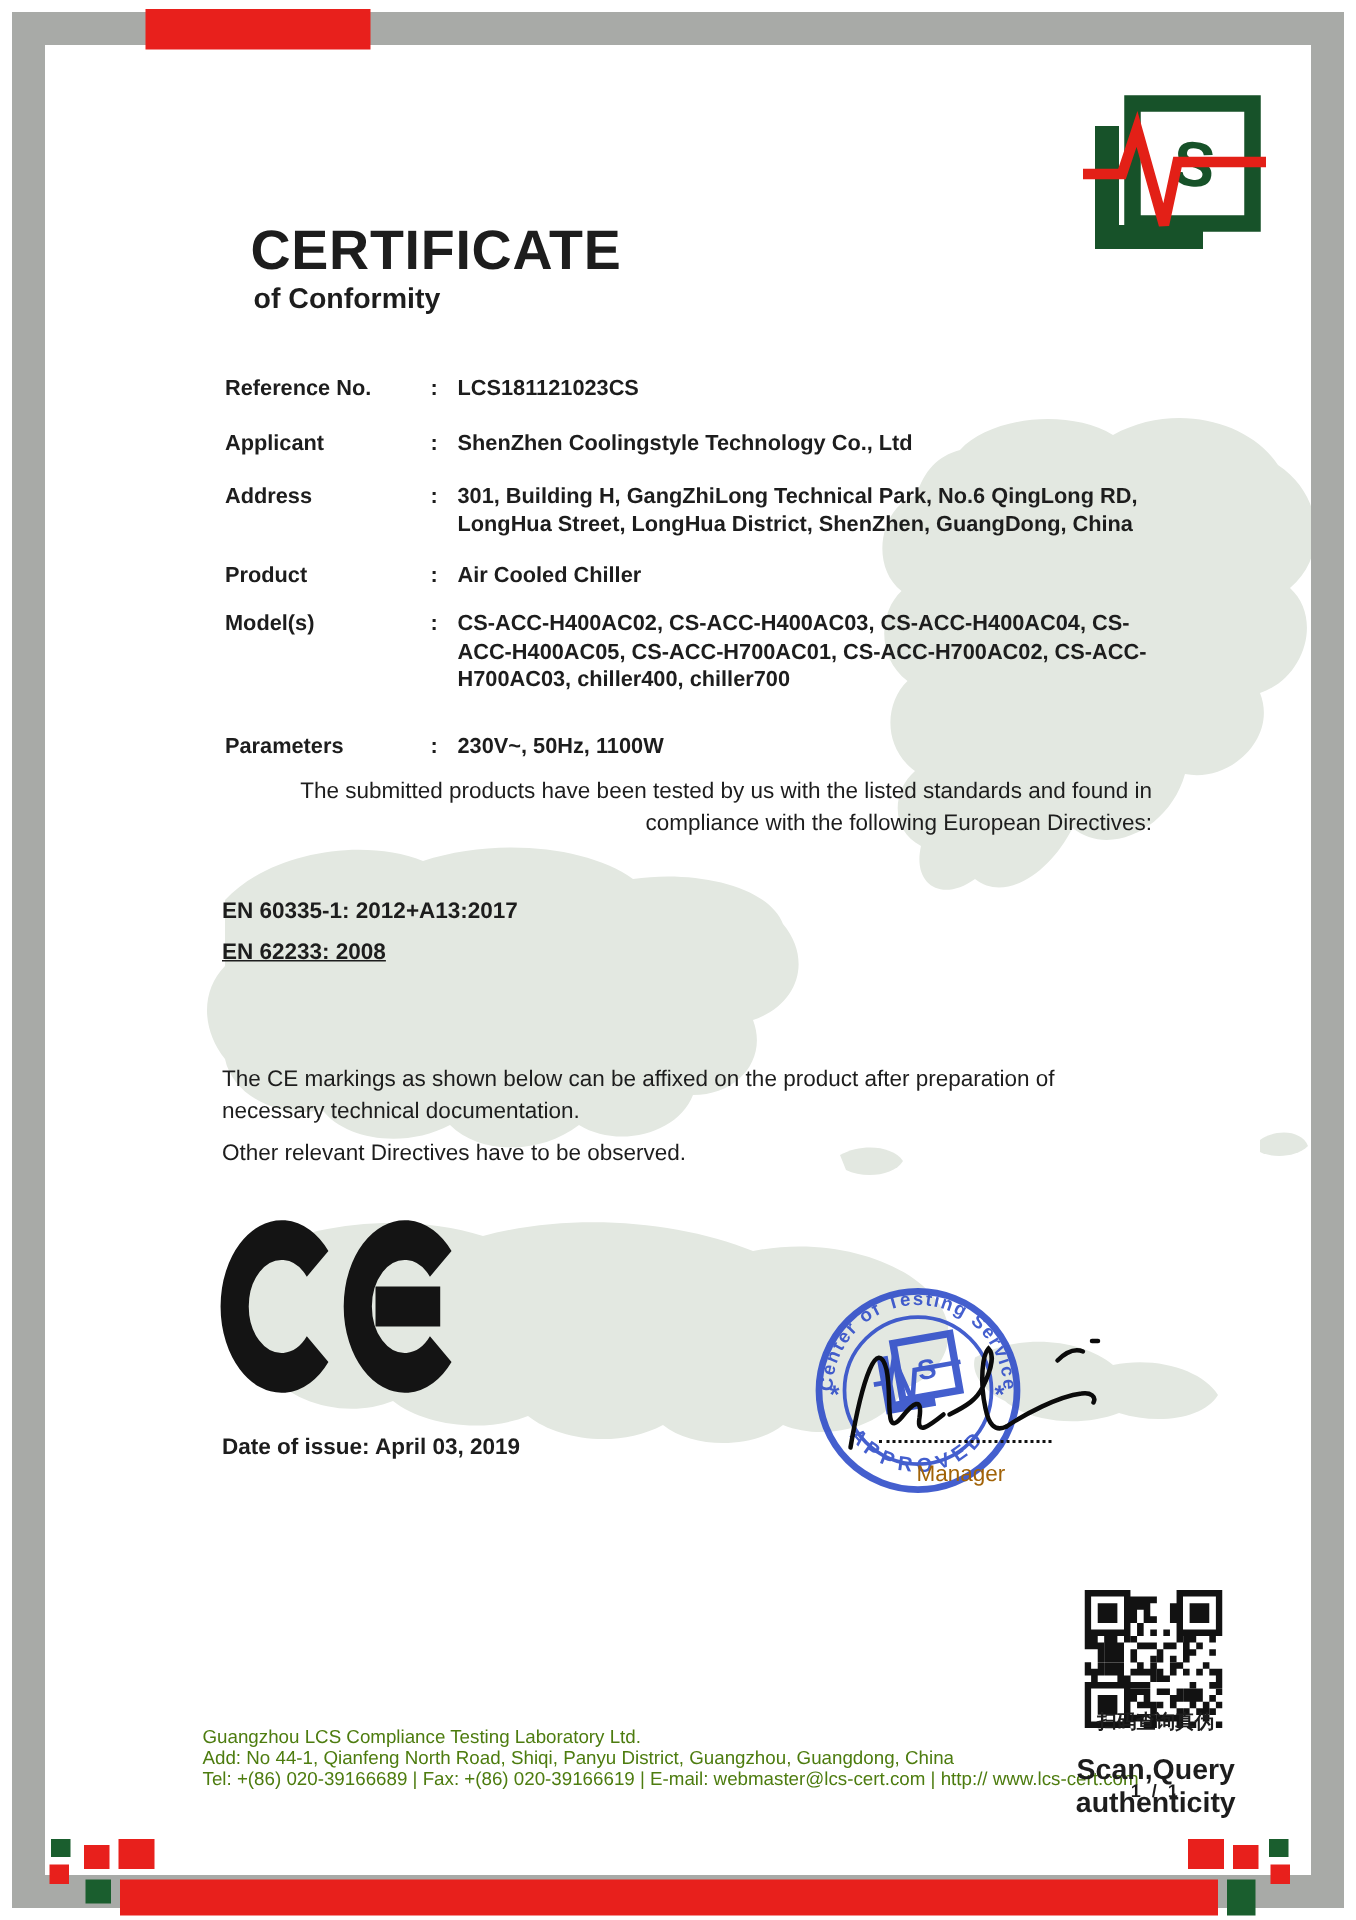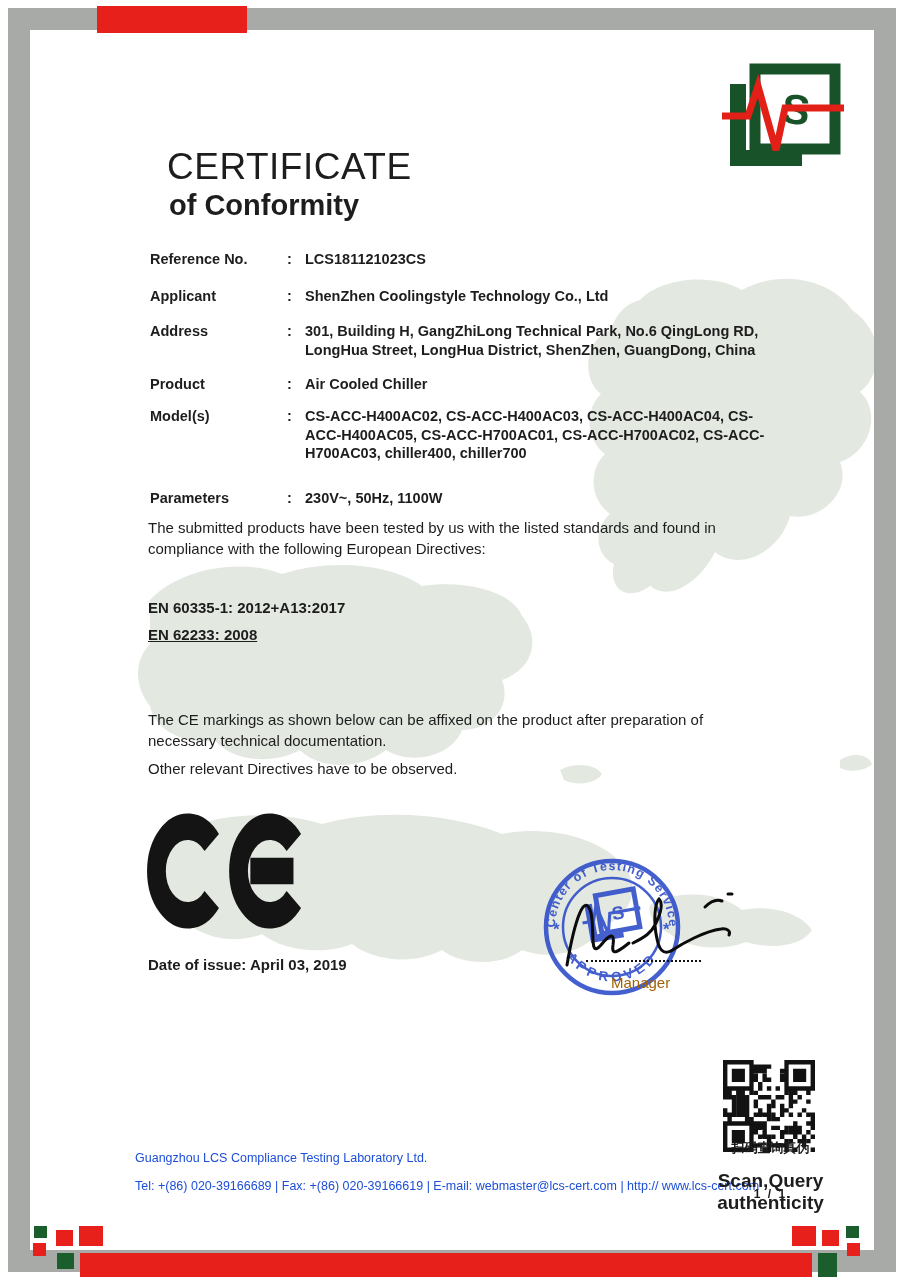--- a/index.html
+++ b/index.html
@@ -2,31 +2,31 @@
 <html><head>
 <meta charset="utf-8">
 <style>
   html,body{margin:0;padding:0;background:#ffffff;}
   .sheet{position:relative;width:904px;height:1280px;background:#ffffff;overflow:hidden;
          font-family:"Liberation Sans","DejaVu Sans",sans-serif;color:#1d1d1d;}
   .frame{position:absolute;left:8px;top:8px;right:8px;bottom:8px;border:22px solid #a8aaa7;z-index:1;}
   .top-red-block{position:absolute;left:97px;top:6px;width:150px;height:27px;background:#e8201c;z-index:2;}
   .watermark{position:absolute;left:0;top:0;z-index:1;}
   .content{position:absolute;z-index:3;}
-  .title{position:absolute;left:167px;top:146px;font-size:37px;font-weight:normal;letter-spacing:.5px;}
-  .subtitle{position:absolute;left:169px;top:189px;font-size:29px;font-weight:bold;}
+  .title{position:absolute;left:167px;top:146px;font-size:37px;font-weight:bold;letter-spacing:.5px;}
+  .subtitle{position:absolute;left:169px;top:189px;font-size:19px;font-weight:bold;}
   .row{position:absolute;left:150px;font-size:14.5px;font-weight:bold;line-height:18.5px;}
   .row .lbl{position:absolute;left:0;top:0;width:135px;}
   .row .colon{position:absolute;left:137px;top:0;}
   .row .val{position:absolute;left:155px;top:0;width:478px;}
   .para{position:absolute;left:148px;width:620px;font-size:15px;line-height:21px;}
   .bold{font-weight:bold;}
   .std{line-height:19px;}
   .date-line{position:absolute;left:148px;top:956px;font-size:15px;font-weight:bold;}
-  .footer-line{position:absolute;left:135px;font-size:12.5px;line-height:14px;color:#1d4ed8;}
+  .footer-line{position:absolute;left:135px;font-size:12.5px;line-height:14px;color:#4d7c0f;}
   .qr-wrap{position:absolute;left:723px;top:1060px;z-index:3;}
   .qr-captions{position:absolute;left:678px;width:185px;text-align:center;z-index:3;font-weight:bold;}
   .cap-cn{top:1091px;font-size:13px;margin-top:48px;}
   .cap-en{top:1170px;font-size:19px;}
   .cap-page{top:1187px;font-size:12px;letter-spacing:2px;}
   .deco{position:absolute;z-index:4;}
   .red{background:#e8201c;} .green{background:#1a5e2e;}
   .stamp-wrap{position:absolute;left:540px;top:855px;z-index:5;}
   .sig-wrap{position:absolute;left:555px;top:873px;z-index:6;}
   .sig-dots{position:absolute;left:586px;top:960px;width:115px;border-bottom:2px dotted #111;z-index:6;}
@@ -87,21 +87,21 @@
     <span class="lbl">Model(s)</span>
     <span class="colon">:</span>
     <span class="val">CS-ACC-H400AC02, CS-ACC-H400AC03, CS-ACC-H400AC04, CS-ACC-H400AC05, CS-ACC-H700AC01, CS-ACC-H700AC02, CS-ACC-H700AC03, chiller400, chiller700</span>
   </div>
   <div class="row content" style="top:489px;">
     <span class="lbl">Parameters</span>
     <span class="colon">:</span>
     <span class="val">230V~, 50Hz, 1100W</span>
   </div>
 
-  <div class="para content" style="top:517px;">The submitted products have been tested by us with the listed standards and found in compliance with the following European Directives:</div>
+  <div class="para content" style="top:517px;text-align:right;">The submitted products have been tested by us with the listed standards and found in compliance with the following European Directives:</div>
   <div class="para bold std content" style="top:598px;">EN 60335-1: 2012+A13:2017</div>
   <div class="para bold std content" style="top:625px;text-decoration:underline;">EN 62233: 2008</div>
   <div class="para content" style="top:709px;">The CE markings as shown below can be affixed on the product after preparation of necessary technical documentation.</div>
   <div class="para content" style="top:758px;">Other relevant Directives have to be observed.</div>
 
   <svg class="content" style="left:146px;top:812px;" width="160" height="118" viewBox="0 0 230 120" preserveAspectRatio="none" aria-label="CE">
     <g stroke="#141414" stroke-width="27" fill="none">
       <path d="M94.5 31.1 A45 45 0 1 0 94.5 88.9"></path>
       <path d="M212.5 31.1 A45 45 0 1 0 212.5 88.9"></path>
       <path d="M150 60 H 212"></path>
@@ -148,20 +148,21 @@
   <div class="qr-wrap">
     <svg id="qr" width="92" height="92" viewBox="0 0 94 94">
         <path d="M31.3 4.5h4.5v4.5h-4.5ZM35.8 4.5h4.5v4.5h-4.5ZM40.3 4.5h4.5v4.5h-4.5ZM44.8 4.5h4.5v4.5h-4.5ZM31.3 9.0h4.5v4.5h-4.5ZM35.8 9.0h4.5v4.5h-4.5ZM40.3 9.0h4.5v4.5h-4.5ZM58.2 9.0h4.5v4.5h-4.5ZM31.3 13.4h4.5v4.5h-4.5ZM40.3 13.4h4.5v4.5h-4.5ZM58.2 13.4h4.5v4.5h-4.5ZM31.3 17.9h4.5v4.5h-4.5ZM40.3 17.9h4.5v4.5h-4.5ZM44.8 17.9h4.5v4.5h-4.5ZM58.2 17.9h4.5v4.5h-4.5ZM35.8 22.4h4.5v4.5h-4.5ZM35.8 26.9h4.5v4.5h-4.5ZM44.8 26.9h4.5v4.5h-4.5ZM53.7 26.9h4.5v4.5h-4.5ZM0.0 31.3h4.5v4.5h-4.5ZM4.5 31.3h4.5v4.5h-4.5ZM13.4 31.3h4.5v4.5h-4.5ZM17.9 31.3h4.5v4.5h-4.5ZM26.9 31.3h4.5v4.5h-4.5ZM31.3 31.3h4.5v4.5h-4.5ZM62.7 31.3h4.5v4.5h-4.5ZM67.1 31.3h4.5v4.5h-4.5ZM71.6 31.3h4.5v4.5h-4.5ZM85.0 31.3h4.5v4.5h-4.5ZM0.0 35.8h4.5v4.5h-4.5ZM4.5 35.8h4.5v4.5h-4.5ZM9.0 35.8h4.5v4.5h-4.5ZM13.4 35.8h4.5v4.5h-4.5ZM17.9 35.8h4.5v4.5h-4.5ZM22.4 35.8h4.5v4.5h-4.5ZM35.8 35.8h4.5v4.5h-4.5ZM40.3 35.8h4.5v4.5h-4.5ZM44.8 35.8h4.5v4.5h-4.5ZM53.7 35.8h4.5v4.5h-4.5ZM58.2 35.8h4.5v4.5h-4.5ZM67.1 35.8h4.5v4.5h-4.5ZM76.1 35.8h4.5v4.5h-4.5ZM9.0 40.3h4.5v4.5h-4.5ZM13.4 40.3h4.5v4.5h-4.5ZM17.9 40.3h4.5v4.5h-4.5ZM22.4 40.3h4.5v4.5h-4.5ZM31.3 40.3h4.5v4.5h-4.5ZM49.2 40.3h4.5v4.5h-4.5ZM67.1 40.3h4.5v4.5h-4.5ZM71.6 40.3h4.5v4.5h-4.5ZM85.0 40.3h4.5v4.5h-4.5ZM9.0 44.8h4.5v4.5h-4.5ZM13.4 44.8h4.5v4.5h-4.5ZM17.9 44.8h4.5v4.5h-4.5ZM22.4 44.8h4.5v4.5h-4.5ZM31.3 44.8h4.5v4.5h-4.5ZM44.8 44.8h4.5v4.5h-4.5ZM49.2 44.8h4.5v4.5h-4.5ZM58.2 44.8h4.5v4.5h-4.5ZM67.1 44.8h4.5v4.5h-4.5ZM0.0 49.2h4.5v4.5h-4.5ZM9.0 49.2h4.5v4.5h-4.5ZM13.4 49.2h4.5v4.5h-4.5ZM17.9 49.2h4.5v4.5h-4.5ZM22.4 49.2h4.5v4.5h-4.5ZM35.8 49.2h4.5v4.5h-4.5ZM44.8 49.2h4.5v4.5h-4.5ZM58.2 49.2h4.5v4.5h-4.5ZM62.7 49.2h4.5v4.5h-4.5ZM80.6 49.2h4.5v4.5h-4.5ZM0.0 53.7h4.5v4.5h-4.5ZM4.5 53.7h4.5v4.5h-4.5ZM9.0 53.7h4.5v4.5h-4.5ZM13.4 53.7h4.5v4.5h-4.5ZM17.9 53.7h4.5v4.5h-4.5ZM22.4 53.7h4.5v4.5h-4.5ZM31.3 53.7h4.5v4.5h-4.5ZM35.8 53.7h4.5v4.5h-4.5ZM40.3 53.7h4.5v4.5h-4.5ZM44.8 53.7h4.5v4.5h-4.5ZM49.2 53.7h4.5v4.5h-4.5ZM58.2 53.7h4.5v4.5h-4.5ZM67.1 53.7h4.5v4.5h-4.5ZM76.1 53.7h4.5v4.5h-4.5ZM85.0 53.7h4.5v4.5h-4.5ZM89.5 53.7h4.5v4.5h-4.5ZM4.5 58.2h4.5v4.5h-4.5ZM22.4 58.2h4.5v4.5h-4.5ZM26.9 58.2h4.5v4.5h-4.5ZM44.8 58.2h4.5v4.5h-4.5ZM49.2 58.2h4.5v4.5h-4.5ZM53.7 58.2h4.5v4.5h-4.5ZM89.5 58.2h4.5v4.5h-4.5ZM31.3 62.7h4.5v4.5h-4.5ZM35.8 62.7h4.5v4.5h-4.5ZM40.3 62.7h4.5v4.5h-4.5ZM71.6 62.7h4.5v4.5h-4.5ZM85.0 62.7h4.5v4.5h-4.5ZM89.5 62.7h4.5v4.5h-4.5ZM31.3 67.1h4.5v4.5h-4.5ZM35.8 67.1h4.5v4.5h-4.5ZM40.3 67.1h4.5v4.5h-4.5ZM49.2 67.1h4.5v4.5h-4.5ZM53.7 67.1h4.5v4.5h-4.5ZM62.7 67.1h4.5v4.5h-4.5ZM67.1 67.1h4.5v4.5h-4.5ZM71.6 67.1h4.5v4.5h-4.5ZM76.1 67.1h4.5v4.5h-4.5ZM89.5 67.1h4.5v4.5h-4.5ZM31.3 71.6h4.5v4.5h-4.5ZM40.3 71.6h4.5v4.5h-4.5ZM58.2 71.6h4.5v4.5h-4.5ZM62.7 71.6h4.5v4.5h-4.5ZM67.1 71.6h4.5v4.5h-4.5ZM71.6 71.6h4.5v4.5h-4.5ZM76.1 71.6h4.5v4.5h-4.5ZM85.0 71.6h4.5v4.5h-4.5ZM35.8 76.1h4.5v4.5h-4.5ZM40.3 76.1h4.5v4.5h-4.5ZM44.8 76.1h4.5v4.5h-4.5ZM49.2 76.1h4.5v4.5h-4.5ZM58.2 76.1h4.5v4.5h-4.5ZM71.6 76.1h4.5v4.5h-4.5ZM80.6 76.1h4.5v4.5h-4.5ZM89.5 76.1h4.5v4.5h-4.5ZM44.8 80.6h4.5v4.5h-4.5ZM62.7 80.6h4.5v4.5h-4.5ZM67.1 80.6h4.5v4.5h-4.5ZM76.1 80.6h4.5v4.5h-4.5ZM80.6 80.6h4.5v4.5h-4.5ZM85.0 80.6h4.5v4.5h-4.5ZM31.3 85.0h4.5v4.5h-4.5ZM35.8 85.0h4.5v4.5h-4.5ZM44.8 85.0h4.5v4.5h-4.5ZM49.2 85.0h4.5v4.5h-4.5ZM53.7 85.0h4.5v4.5h-4.5ZM58.2 85.0h4.5v4.5h-4.5ZM62.7 85.0h4.5v4.5h-4.5ZM80.6 85.0h4.5v4.5h-4.5ZM40.3 89.5h4.5v4.5h-4.5ZM44.8 89.5h4.5v4.5h-4.5ZM62.7 89.5h4.5v4.5h-4.5ZM71.6 89.5h4.5v4.5h-4.5ZM89.5 89.5h4.5v4.5h-4.5ZM0.0 0.0h31.3v31.3h-31.3ZM4.5 4.5h22.4v22.4h-22.4ZM9.0 9.0h13.4v13.4h-13.4ZM62.7 0.0h31.3v31.3h-31.3ZM67.1 4.5h22.4v22.4h-22.4ZM71.6 9.0h13.4v13.4h-13.4ZM0.0 62.7h31.3v31.3h-31.3ZM4.5 67.1h22.4v22.4h-22.4ZM9.0 71.6h13.4v13.4h-13.4Z" fill="#121212" fill-rule="evenodd"></path>
       </svg>
   </div>
   <div class="qr-captions cap-cn">扫码查询真伪</div>
   <div class="qr-captions cap-en">Scan,Query authenticity</div>
   <div class="qr-captions cap-page">1 / 1</div>
 
   <div class="footer-line" style="top:1151px;">Guangzhou LCS Compliance Testing Laboratory Ltd.</div>
+  <div class="footer-line" style="top:1165px;">Add: No 44-1, Qianfeng North Road, Shiqi, Panyu District, Guangzhou, Guangdong, China</div>
   <div class="footer-line" style="top:1179px;">Tel: +(86) 020-39166689  |  Fax: +(86) 020-39166619  |  E-mail: webmaster@lcs-cert.com  |  http:// www.lcs-cert.com</div>
 
   <div class="deco green" style="left:34px;top:1226px;width:13px;height:12px;"></div>
   <div class="deco red" style="left:33px;top:1243px;width:13px;height:13px;"></div>
   <div class="deco red" style="left:56px;top:1230px;width:17px;height:16px;"></div>
   <div class="deco red" style="left:79px;top:1226px;width:24px;height:20px;"></div>
   <div class="deco green" style="left:57px;top:1253px;width:17px;height:16px;"></div>
   <div class="deco red" style="left:80px;top:1253px;width:732px;height:24px;"></div>
   <div class="deco green" style="left:818px;top:1253px;width:19px;height:24px;"></div>
   <div class="deco red" style="left:792px;top:1226px;width:24px;height:20px;"></div>

